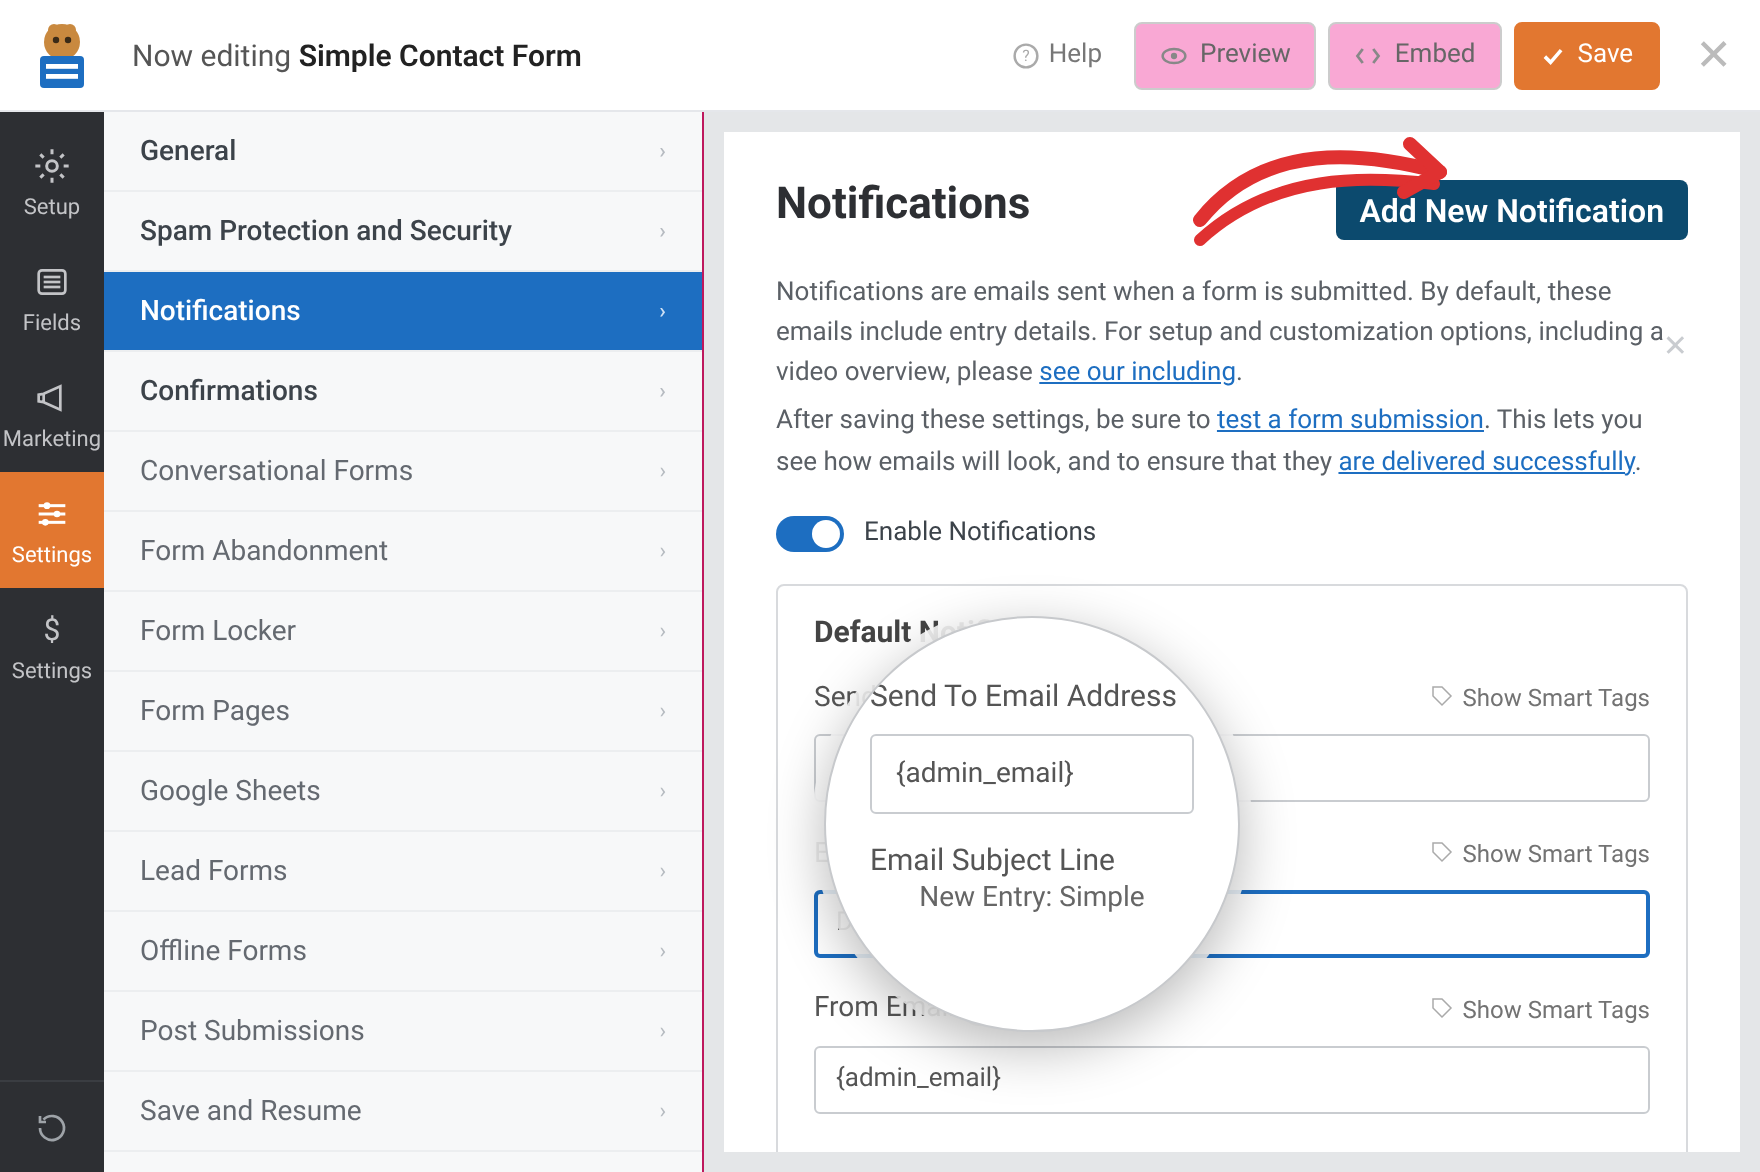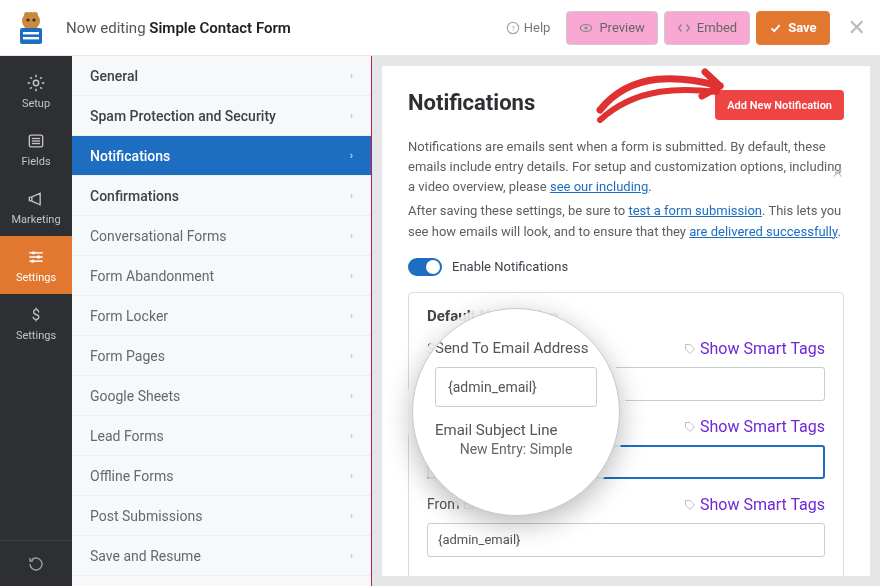--- a/index.html
+++ b/index.html
@@ -8,53 +8,53 @@
   
   .top{height:56px;display:flex;align-items:center;border-bottom:1px solid #e5e7eb;padding:0 10px}
   .mascot{width:42px;height:42px;border-radius:6px;display:flex;align-items:center;justify-content:center;margin-right:14px}
   .editing{font-size:15px;color:#555}
   .editing b{color:#222;font-weight:600}
   .spacer{flex:1}
   .help{display:flex;align-items:center;color:#777;font-size:13px;margin-right:10px}
   .help svg{margin-right:4px}
   .btn{height:34px;border:1px solid #ccc;background:#f9a8d4;color:#666;border-radius:4px;padding:0 12px;font-size:13px;display:inline-flex;align-items:center;margin-left:6px;cursor:pointer}
   .btn svg{margin-right:6px}
-  .btn.save{background:#e27730;border-color:#e27730;color:#fff;font-weight:700}
+  .btn.save{background:#e27730;border-color:#e27730;color:#fff;font-weight:400}
   .close-x{margin-left:14px;color:#bbb;font-size:22px;cursor:pointer;padding:0 4px}
 
   
   .body{display:flex;height:530px}
-  .rail{width:72px;background:#2d2f33;color:#c3c4c7;display:flex;flex-direction:column;align-items:center;padding-top:6px;position:relative}
+  .rail{width:52px;background:#2d2f33;color:#c3c4c7;display:flex;flex-direction:column;align-items:center;padding-top:6px;position:relative}
   .rail-item{width:100%;height:58px;display:flex;flex-direction:column;align-items:center;justify-content:center;font-size:11px;color:#c3c4c7;cursor:pointer}
   .rail-item.active{background:#e27730;color:#fff}
   .rail-item svg{margin-bottom:4px}
   .rail-bottom{margin-top:auto;width:100%;height:46px;display:flex;align-items:center;justify-content:center;color:#9ea3a8;cursor:pointer;border-top:1px solid #3a3d42}
 
   .submenu{width:300px;background:#f7f8f9;border-right:1px solid #be185d;overflow-y:auto}
   .submenu-item{height:40px;display:flex;align-items:center;justify-content:space-between;padding:0 18px;font-size:14px;color:#646970;border-bottom:1px solid #eceef0;cursor:pointer}
   .submenu-item.bold{color:#3c434a;font-weight:500}
   .submenu-item.active{background:#1d6ec1;color:#fff}
   .submenu-item .chev{color:#b6bbc1;font-size:11px}
   .submenu-item.active .chev{color:#cfe1f5}
 
   .panel{flex:1;background:#e4e6e8;padding:10px;position:relative}
   .card{background:#fff;width:100%;height:100%;overflow:hidden;position:relative;padding:24px 26px 0 26px}
   .card h1{font-size:22px;font-weight:700;color:#2d2f33;margin-bottom:22px}
-  .addbtn{position:absolute;top:24px;right:26px;background:#ef4444;color:#fff;border:none;border-radius:4px;height:30px;padding:0 12px;font-size:11px;font-weight:600;cursor:pointer}
+  .addbtn{position:absolute;top:24px;right:26px;background:#0c4a6e;color:#fff;border:none;border-radius:4px;height:30px;padding:0 12px;font-size:16px;font-weight:600;cursor:pointer}
   .info{font-size:13px;line-height:1.55;color:#5b6066;margin:4px 0}
   .info a{color:#1d6ec1;text-decoration:underline}
   .dismiss{position:absolute;right:26px;top:98px;color:#c9ccd0;font-size:15px;cursor:pointer}
   .toggle-row{display:flex;align-items:center;margin:16px 0}
   .toggle{width:34px;height:18px;border-radius:10px;background:#1d6ec1;position:relative;margin-right:10px}
   .toggle::after{content:"";position:absolute;right:2px;top:2px;width:14px;height:14px;border-radius:50%;background:#fff}
   .inner-card{border:1px solid #d8dadd;border-radius:4px;padding:14px 18px}
   .inner-card .hdr{font-size:15px;font-weight:700;color:#444;margin-bottom:10px}
   .field-row{display:flex;align-items:center;justify-content:space-between;height:28px}
   .field-label{font-size:14px;color:#555}
-  .smarttag{font-size:16px;color:#6d28d9;display:flex;align-items:center}
+  .smarttag{font-size:12px;color:#737373;display:flex;align-items:flex-start}
   .smarttag svg{margin-right:4px}
   .inp{width:100%;height:34px;border:1px solid #c9ccd0;border-radius:3px;padding:0 10px;font-size:13px;color:#555;margin:4px 0 12px 0}
   .inp.focus{border:2px solid #1d6ec1;padding:0 9px}
   .help-q{display:inline-flex;width:14px;height:14px;border-radius:50%;background:#ccc;color:#fff;font-size:10px;align-items:center;justify-content:center;margin-left:4px}
 
   
   .lens{position:absolute;left:412px;top:308px;width:208px;height:208px;border-radius:50%;background:#fff;border:1px solid #c7c9cc;box-shadow:0 8px 28px rgba(0,0,0,.28),0 0 0 6px rgba(255,255,255,.9);padding:24px 22px;overflow:hidden}
   .lens .llabel{font-size:15px;color:#555;margin-top:6px}
   .lens .lval{border:1px solid #c9ccd0;border-radius:3px;height:40px;display:flex;align-items:center;padding:0 12px;font-size:14px;color:#555;margin:10px 0 14px}
   .lens .peek{text-align:center;font-size:14px;color:#666;margin-top:2px}

